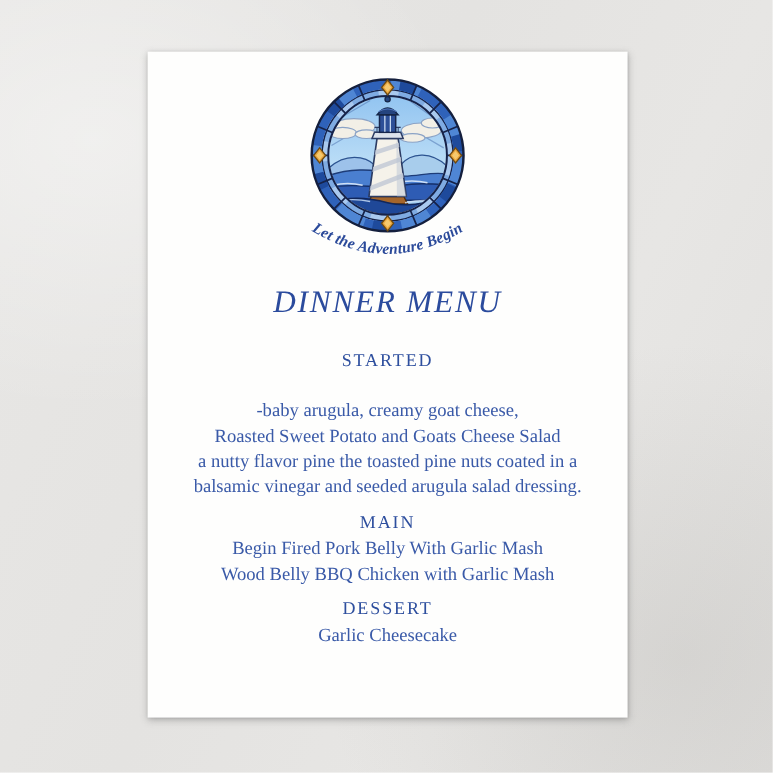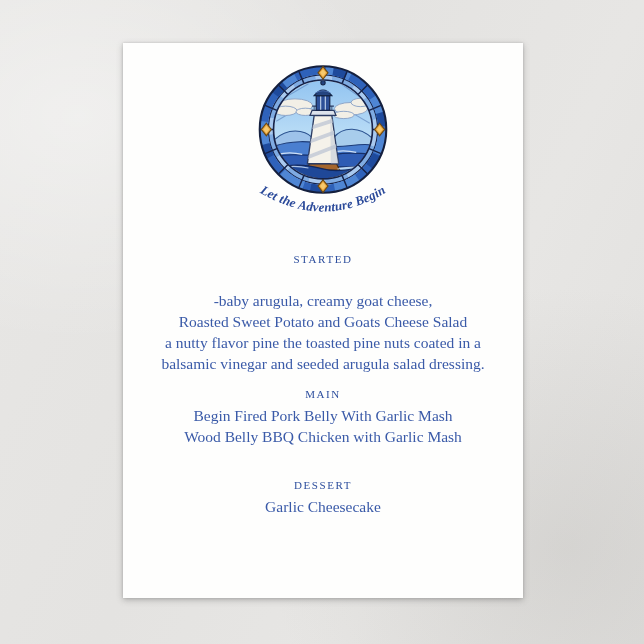--- a/index.html
+++ b/index.html
@@ -23,29 +23,29 @@
     color: #2e4f9e;
   }
   .logo-wrap { margin: 0 auto; padding-top: 20px; width: 150px; height: 162px; }
   .logo-wrap svg { display: block; width: 150px; height: 160px; }
   .menu-title {
     margin: 12px 0 0 0;
     font-size: 26px; font-style: italic; font-weight: normal;
     letter-spacing: 1.5px; line-height: 30px; color: #2b4b9d;
   }
   .section-heading {
-    font-size: 11px; letter-spacing: 1.6px; line-height: 21px; color: #2e4f9e;
+    font-size: 15px; letter-spacing: 1.6px; line-height: 21px; color: #2e4f9e;
   }
   .dish-line {
     font-size: 15.5px; line-height: 21px; color: #3a5aa8;
   }
   .sec-started { margin-top: 24px; }
   .sec-started .lines { margin-top: 20px; }
   .sec-main { margin-top: 10px; }
-  .sec-dessert { margin-top: 28px; }
+  .sec-dessert { margin-top: 9px; }
   .tagline-text {
     font-family: "Liberation Serif", serif;
     font-style: italic; font-weight: bold;
     font-size: 12.4px; fill: #2b4a9a; letter-spacing: 0.2px;
   }
 </style>
 </head>
 <body>
 
 <div class="page">
@@ -127,20 +127,21 @@
           <path d="M72,115 L74.8,118.5 L72,122 L69.2,118.5 Z" fill="#f6c96e"></path>
         </g>
 
         <path id="tagArc" d="M 4 120 Q 72 166 140 120" fill="none"></path>
         <text class="tagline-text">
           <textPath href="#tagArc" startOffset="50%" text-anchor="middle">Let the Adventure Begin</textPath>
         </text>
       </svg>
     </div>
 
+    <h1 class="menu-title">DINNER MENU</h1>
 
     <section class="sec sec-started">
       <div class="section-heading">STARTED</div>
       <div class="lines">
         <div class="dish-line">-baby arugula, creamy goat cheese,</div>
         <div class="dish-line">Roasted Sweet Potato and Goats Cheese Salad</div>
         <div class="dish-line">a nutty flavor pine the toasted pine nuts coated in a</div>
         <div class="dish-line">balsamic vinegar and seeded arugula salad dressing.</div>
       </div>
     </section>

